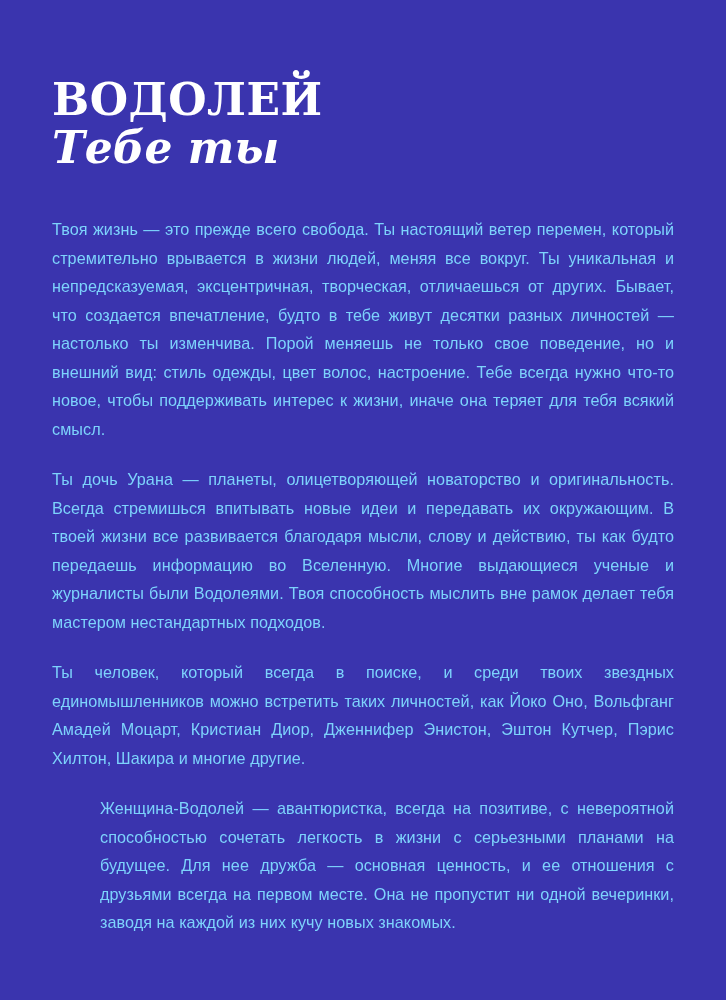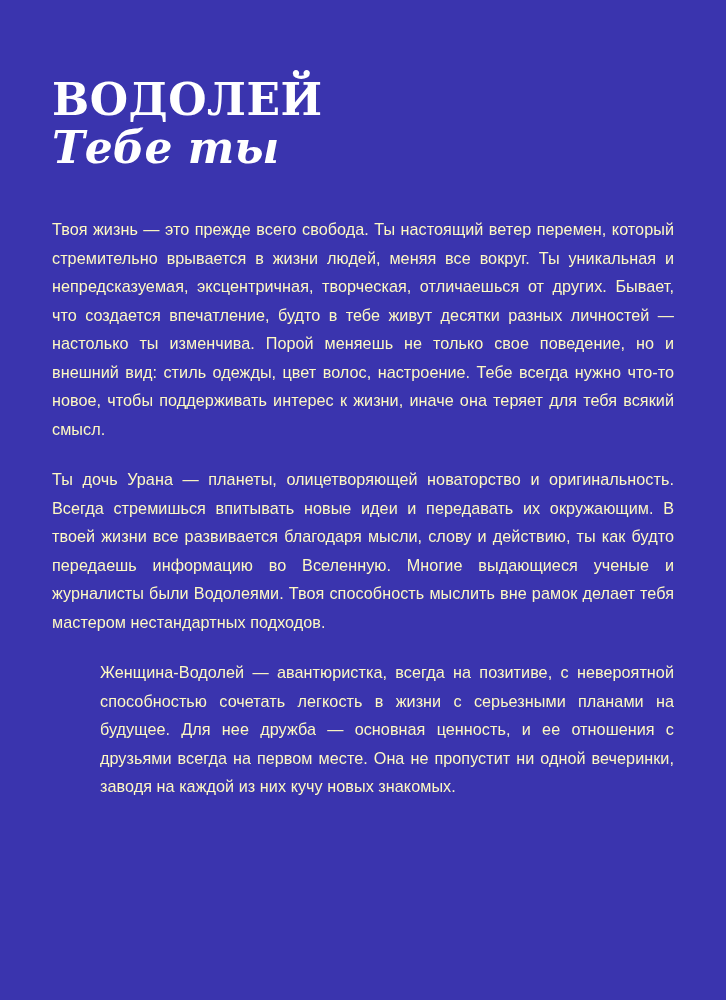--- a/index.html
+++ b/index.html
@@ -36,21 +36,21 @@
   .title-sub {
     font-family: "DejaVu Serif", serif;
     font-weight: bold;
     font-style: italic;
     font-size: 44px;
     line-height: 1.05;
     color: #ffffff;
     margin: 0;
   }
   .body-text p {
-    color: #fef9c3;
+    color: #7dd3fc;
     font-size: 16.2px;
     line-height: 28.5px;
     margin: 0 0 22px 0;
     text-align: justify;
     text-justify: inter-word;
     letter-spacing: 0.05px;
   }
   .body-text p:last-child {
     margin-bottom: 0;
     margin-left: 48px;
@@ -62,16 +62,17 @@
 <div class="page">
 
   <div class="title-block">
     <h1 class="title-main">ВОДОЛЕЙ</h1>
     <h2 class="title-sub">Тебе ты</h2>
   </div>
 
   <div class="body-text">
     <p>Твоя жизнь — это прежде всего свобода. Ты настоящий ветер перемен, который стремительно врывается в жизни людей, меняя все вокруг. Ты уникальная и непредсказуемая, эксцентричная, творческая, отличаешься от других. Бывает, что создается впечатление, будто в тебе живут десятки разных личностей — настолько ты изменчива. Порой меняешь не только свое поведение, но и внешний вид: стиль одежды, цвет волос, настроение. Тебе всегда нужно что-то новое, чтобы поддерживать интерес к жизни, иначе она теряет для тебя всякий смысл.</p>
     <p>Ты дочь Урана — планеты, олицетворяющей новаторство и оригинальность. Всегда стремишься впитывать новые идеи и передавать их окружающим. В твоей жизни все развивается благодаря мысли, слову и действию, ты как будто передаешь информацию во Вселенную. Многие выдающиеся ученые и журналисты были Водолеями. Твоя способность мыслить вне рамок делает тебя мастером нестандартных подходов.</p>
+    <p>Ты человек, который всегда в поиске, и среди твоих звездных единомышленников можно встретить таких личностей, как Йоко Оно, Вольфганг Амадей Моцарт, Кристиан Диор, Дженнифер Энистон, Эштон Кутчер, Пэрис Хилтон, Шакира и многие другие.</p>
     <p>Женщина-Водолей — авантюристка, всегда на позитиве, с невероятной способностью сочетать легкость в жизни с серьезными планами на будущее. Для нее дружба — основная ценность, и ее отношения с друзьями всегда на первом месте. Она не пропустит ни одной вечеринки, заводя на каждой из них кучу новых знакомых.</p>
   </div>
 
 </div>
 
 </body></html>

